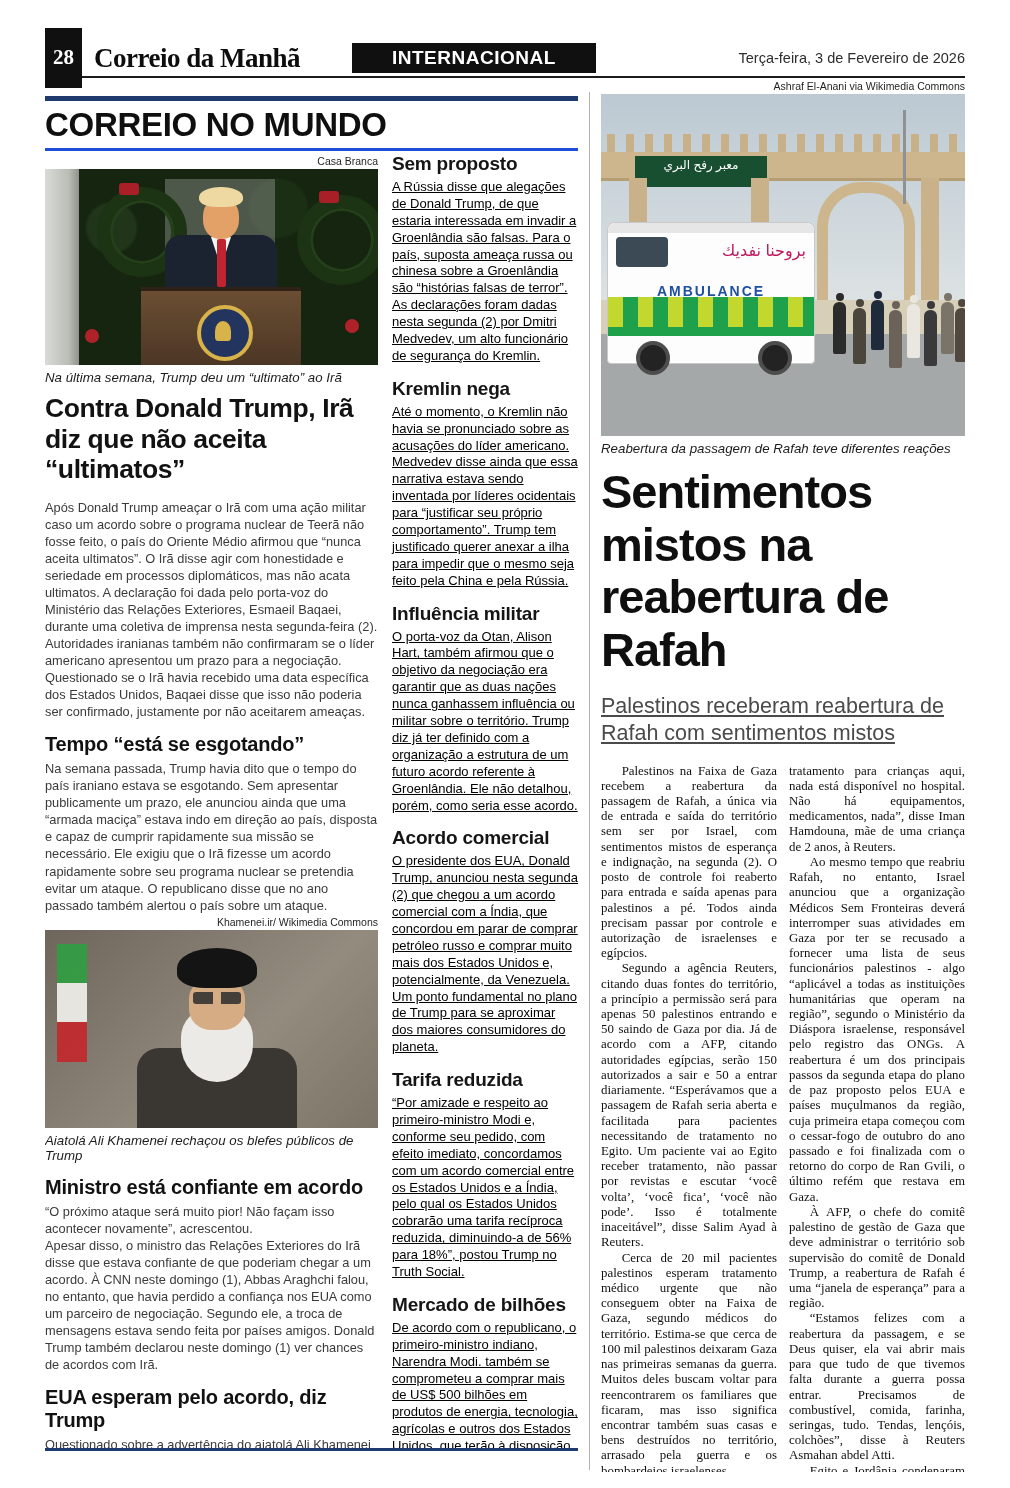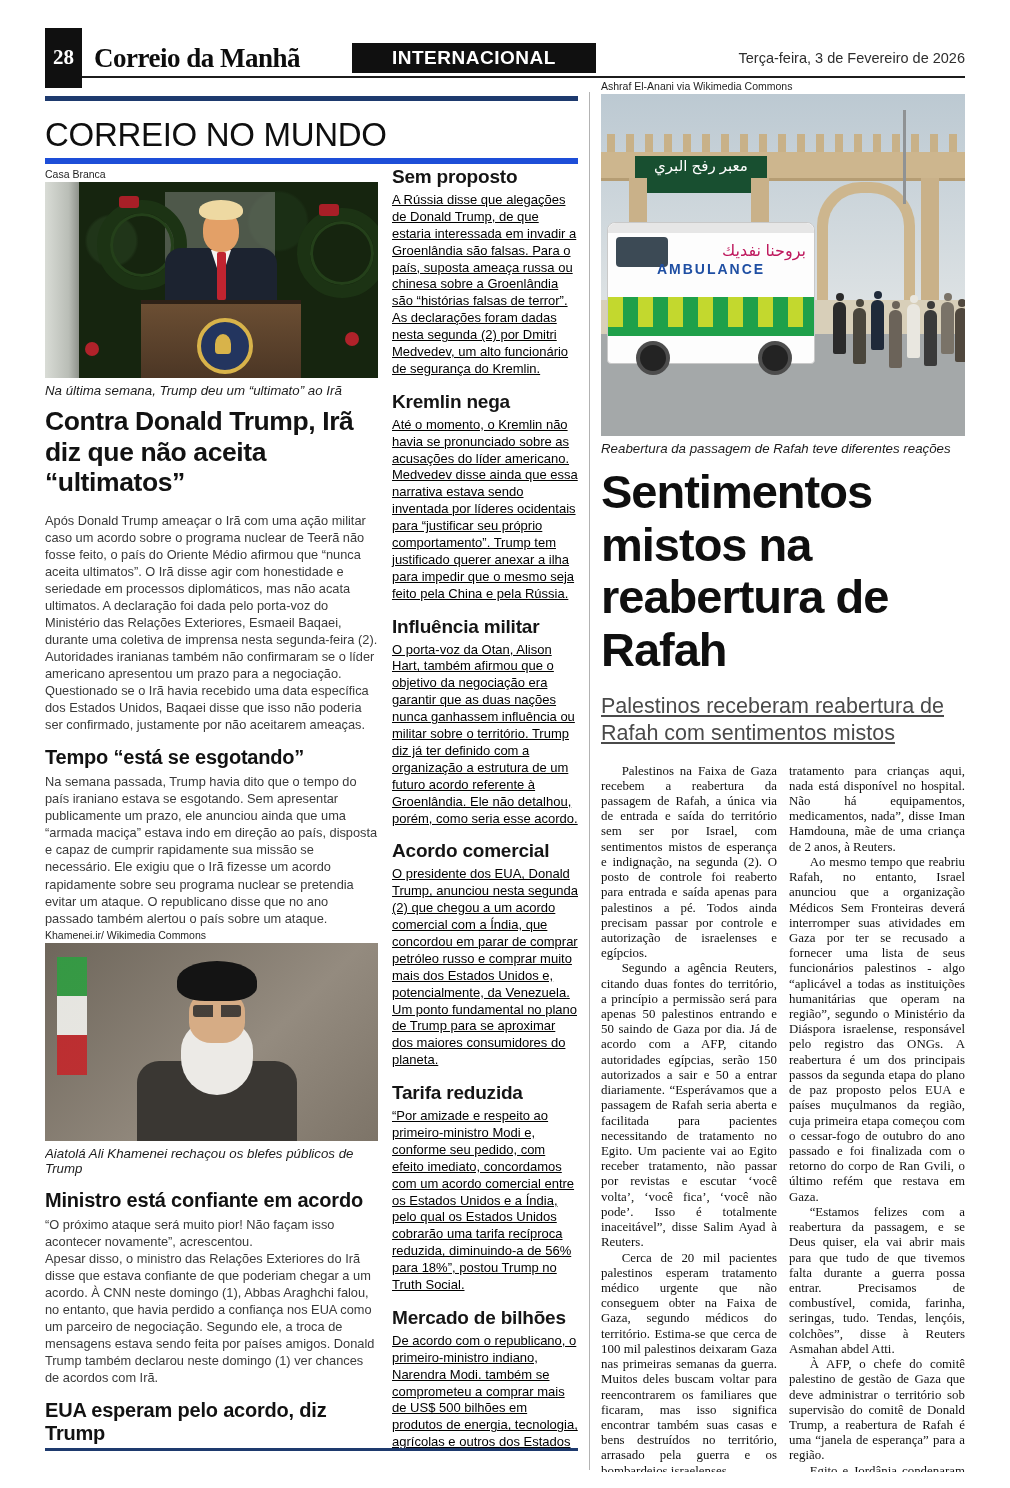--- a/index.html
+++ b/index.html
@@ -15,27 +15,27 @@
        font-weight:700;font-size:21px;padding:18px 8px;line-height:1.1;}
   .masthead{font-family:"Liberation Serif","DejaVu Serif",serif;font-weight:700;
        font-size:27px;margin-left:12px;letter-spacing:-0.5px;color:#0d0d0d;}
   .section-tag{background:#101010;color:#fff;font-weight:700;font-size:19px;
        padding:4px 40px;margin-left:52px;letter-spacing:0.5px;}
   .hdr-date{margin-left:auto;font-size:14.5px;color:#2e2e2e;}
 
   
   .world{position:absolute;left:45px;top:96px;width:533px;height:1347px;
          border-top:5px solid #1e3a6e;border-bottom:3px solid #1e3a6e;overflow:hidden;}
-  .world-title{font-size:33px;font-weight:400;color:#0f0f0f;margin:0;
-         padding:15px 0 4px;border-bottom:6px solid #1d4ed8;letter-spacing:-0.3px;}
+  .world-title{font-size:33px;font-weight:700;color:#0f0f0f;margin:0;
+         padding:5px 0 4px;border-bottom:3px solid #1d4ed8;letter-spacing:-0.3px;}
   .world-cols{position:relative;}
   .colL{position:absolute;left:0;top:2px;width:333px;}
   .colM{position:absolute;left:347px;top:2px;width:186px;}
 
-  .credit{font-size:10.5px;color:#1f1f1f;text-align:left;margin:2px 0 2px;}
+  .credit{font-size:10.5px;color:#1f1f1f;text-align:right;margin:2px 0 2px;}
   .caption{font-style:italic;font-size:13.3px;color:#1c1c1c;margin:5px 0 8px;}
   .headline{font-size:26.5px;line-height:1.16;font-weight:700;color:#121212;
             margin:8px 0 14px;letter-spacing:-0.4px;}
   .bodycopy p{font-size:12.8px;line-height:1.33;color:#3a3a3a;margin:0;}
   .subhead{font-size:20px;font-weight:700;color:#121212;margin:13px 0 4px;letter-spacing:-0.2px;}
 
   .brief h3{font-size:19px;font-weight:700;color:#151515;margin:0 0 4px;letter-spacing:-0.2px;}
   .brief p{font-size:13px;line-height:1.3;color:#000000;margin:0 0 13px;text-decoration:underline;}
 
   
@@ -93,35 +93,35 @@
   .kh-face{position:absolute;left:144px;top:48px;width:56px;height:52px;border-radius:40%;background:#d6ac85;}
   .kh-glasses{position:absolute;left:148px;top:62px;width:48px;height:12px;
      background:linear-gradient(90deg,#2c2c2c 0 20px,transparent 20px 28px,#2c2c2c 28px);border-radius:3px;opacity:.85;}
   .kh-turban{position:absolute;left:132px;top:18px;width:80px;height:40px;border-radius:50% 50% 35% 35%;background:#141414;}
 
   
   .ph-rafah{height:342px;background:linear-gradient(#bcc9d2,#dde2e4 62%);}
   .rf-balustrade{position:absolute;left:6px;top:40px;width:352px;height:18px;
      background:repeating-linear-gradient(90deg,#c8b188 0 8px,transparent 8px 19px);}
   .rf-beam{position:absolute;left:0;top:58px;width:364px;height:26px;background:#cdb68e;border-bottom:3px solid #b59d74;}
-  .rf-sign{position:absolute;left:34px;top:62px;width:132px;height:37px;background:#184f30;
-     color:#fff;font-size:15px;text-align:center;line-height:19px;direction:rtl;}
+  .rf-sign{position:absolute;left:34px;top:62px;width:132px;height:31px;background:#184f30;
+     color:#fff;font-size:12px;text-align:center;line-height:19px;direction:rtl;}
   .rf-colm{position:absolute;top:84px;width:18px;height:122px;background:#c9b189;}
   .c1{left:28px;} .c2{left:150px;} .c3{left:320px;}
   .rf-arch{position:absolute;left:216px;top:88px;width:76px;height:112px;
      border:11px solid #cdb68e;border-bottom:none;border-radius:44px 44px 0 0;}
   .rf-wall{position:absolute;left:0;top:206px;width:364px;height:36px;background:#d8cfb9;}
   .rf-ground{position:absolute;left:0;top:240px;width:364px;height:102px;background:#a4a8a9;}
   .rf-pole{position:absolute;left:302px;top:16px;width:3px;height:94px;background:#8f9294;}
   .amb{position:absolute;left:6px;top:128px;width:206px;height:140px;background:#fdfdfd;
      border:1px solid #c9c9c9;border-radius:8px 8px 4px 4px;}
   .amb-roof{position:absolute;left:0;top:0;width:100%;height:10px;background:#e6e6e6;border-radius:8px 8px 0 0;}
   .amb-window{position:absolute;left:8px;top:14px;width:52px;height:30px;background:#3c4a55;border-radius:4px;}
   .amb-arabic{position:absolute;right:8px;top:18px;color:#be185d;font-size:16px;direction:rtl;font-weight:400;}
-  .amb-band{position:absolute;left:0;top:38px;width:100%;text-align:center;color:#1f4fa3;
+  .amb-band{position:absolute;left:0;top:60px;width:100%;text-align:center;color:#1f4fa3;
      font-weight:700;font-size:14px;letter-spacing:2px;}
   .amb-check{position:absolute;left:0;top:74px;width:100%;height:30px;
      background:repeating-linear-gradient(90deg,#c3d82e 0 15px,#1fa04a 15px 30px);}
   .amb-skirt{position:absolute;left:0;top:104px;width:100%;height:9px;background:#1fa04a;}
   .amb-wheel{position:absolute;bottom:-12px;width:26px;height:26px;border-radius:50%;
      background:#232323;border:4px solid #4d4d4d;}
   .wh1{left:28px;} .wh2{left:150px;}
   .crowd-person{position:absolute;width:13px;border-radius:6px 6px 2px 2px;}
   .crowd-person::before{content:"";position:absolute;left:2.5px;top:-9px;width:8px;height:8px;
      border-radius:50%;background:inherit;}
@@ -275,18 +275,18 @@
   <div class="serif-cols">
     <div class="scol">
       <p>Palestinos na Faixa de Gaza recebem a reabertura da passagem de Rafah, a única via de entrada e saída do território sem ser por Israel, com sentimentos mistos de esperança e indignação, na segunda (2). O posto de controle foi reaberto para entrada e saída apenas para palestinos a pé. Todos ainda precisam passar por controle e autorização de israelenses e egípcios.</p>
       <p>Segundo a agência Reuters, citando duas fontes do território, a princípio a permissão será para apenas 50 palestinos entrando e 50 saindo de Gaza por dia. Já de acordo com a AFP, citando autoridades egípcias, serão 150 autorizados a sair e 50 a entrar diariamente. “Esperávamos que a passagem de Rafah seria aberta e facilitada para pacientes necessitando de tratamento no Egito. Um paciente vai ao Egito receber tratamento, não passar por revistas e escutar ‘você volta’, ‘você fica’, ‘você não pode’. Isso é totalmente inaceitável”, disse Salim Ayad à Reuters.</p>
       <p>Cerca de 20 mil pacientes palestinos esperam tratamento médico urgente que não conseguem obter na Faixa de Gaza, segundo médicos do território. Estima-se que cerca de 100 mil palestinos deixaram Gaza nas primeiras semanas da guerra. Muitos deles buscam voltar para reencontrarem os familiares que ficaram, mas isso significa encontrar também suas casas e bens destruídos no território, arrasado pela guerra e os bombardeios israelenses.</p>
 
     </div>
     <div class="scol">
       <p class="cont">tratamento para crianças aqui, nada está disponível no hospital. Não há equipamentos, medicamentos, nada”, disse Iman Hamdouna, mãe de uma criança de 2 anos, à Reuters.</p>
       <p>Ao mesmo tempo que reabriu Rafah, no entanto, Israel anunciou que a organização Médicos Sem Fronteiras deverá interromper suas atividades em Gaza por ter se recusado a fornecer uma lista de seus funcionários palestinos - algo “aplicável a todas as instituições humanitárias que operam na região”, segundo o Ministério da Diáspora israelense, responsável pelo registro das ONGs. A reabertura é um dos principais passos da segunda etapa do plano de paz proposto pelos EUA e países muçulmanos da região, cuja primeira etapa começou com o cessar-fogo de outubro do ano passado e foi finalizada com o retorno do corpo de Ran Gvili, o último refém que restava em Gaza.</p>
+      <p>À AFP, o chefe do comitê palestino de gestão de Gaza que deve administrar o território sob supervisão do comitê de Donald Trump, a reabertura de Rafah é uma “janela de esperança” para a região.</p>
       <p>“Estamos felizes com a reabertura da passagem, e se Deus quiser, ela vai abrir mais para que tudo de que tivemos falta durante a guerra possa entrar. Precisamos de combustível, comida, farinha, seringas, tudo. Tendas, lençóis, colchões”, disse à Reuters Asmahan abdel Atti.</p>
-      <p>À AFP, o chefe do comitê palestino de gestão de Gaza que deve administrar o território sob supervisão do comitê de Donald Trump, a reabertura de Rafah é uma “janela de esperança” para a região.</p>
       <p>Egito e Jordânia condenaram o que chamaram de “tentativa de deslocar palestinos do território”.</p>
     </div>
   </div>
 </div>
 
 </body></html>

